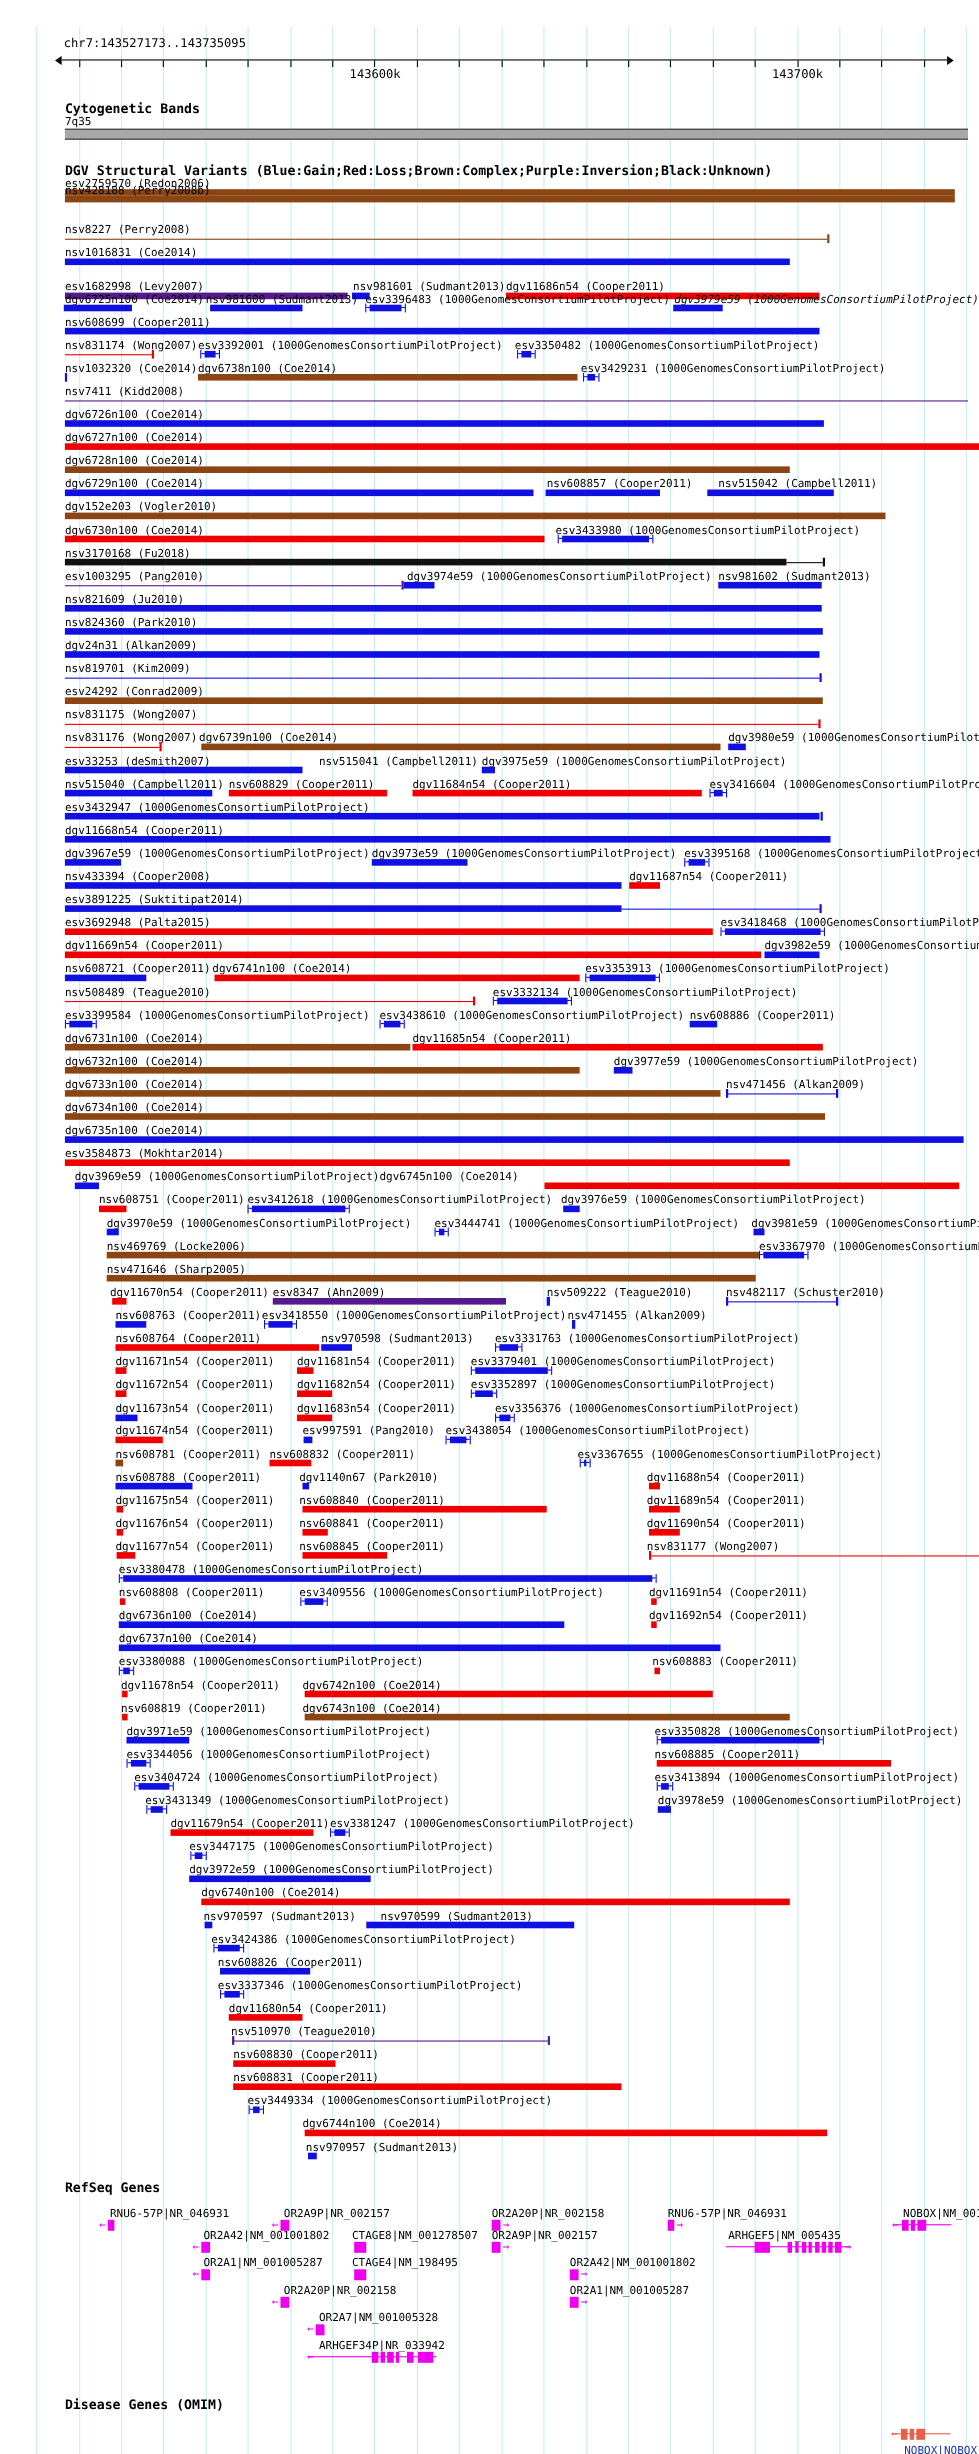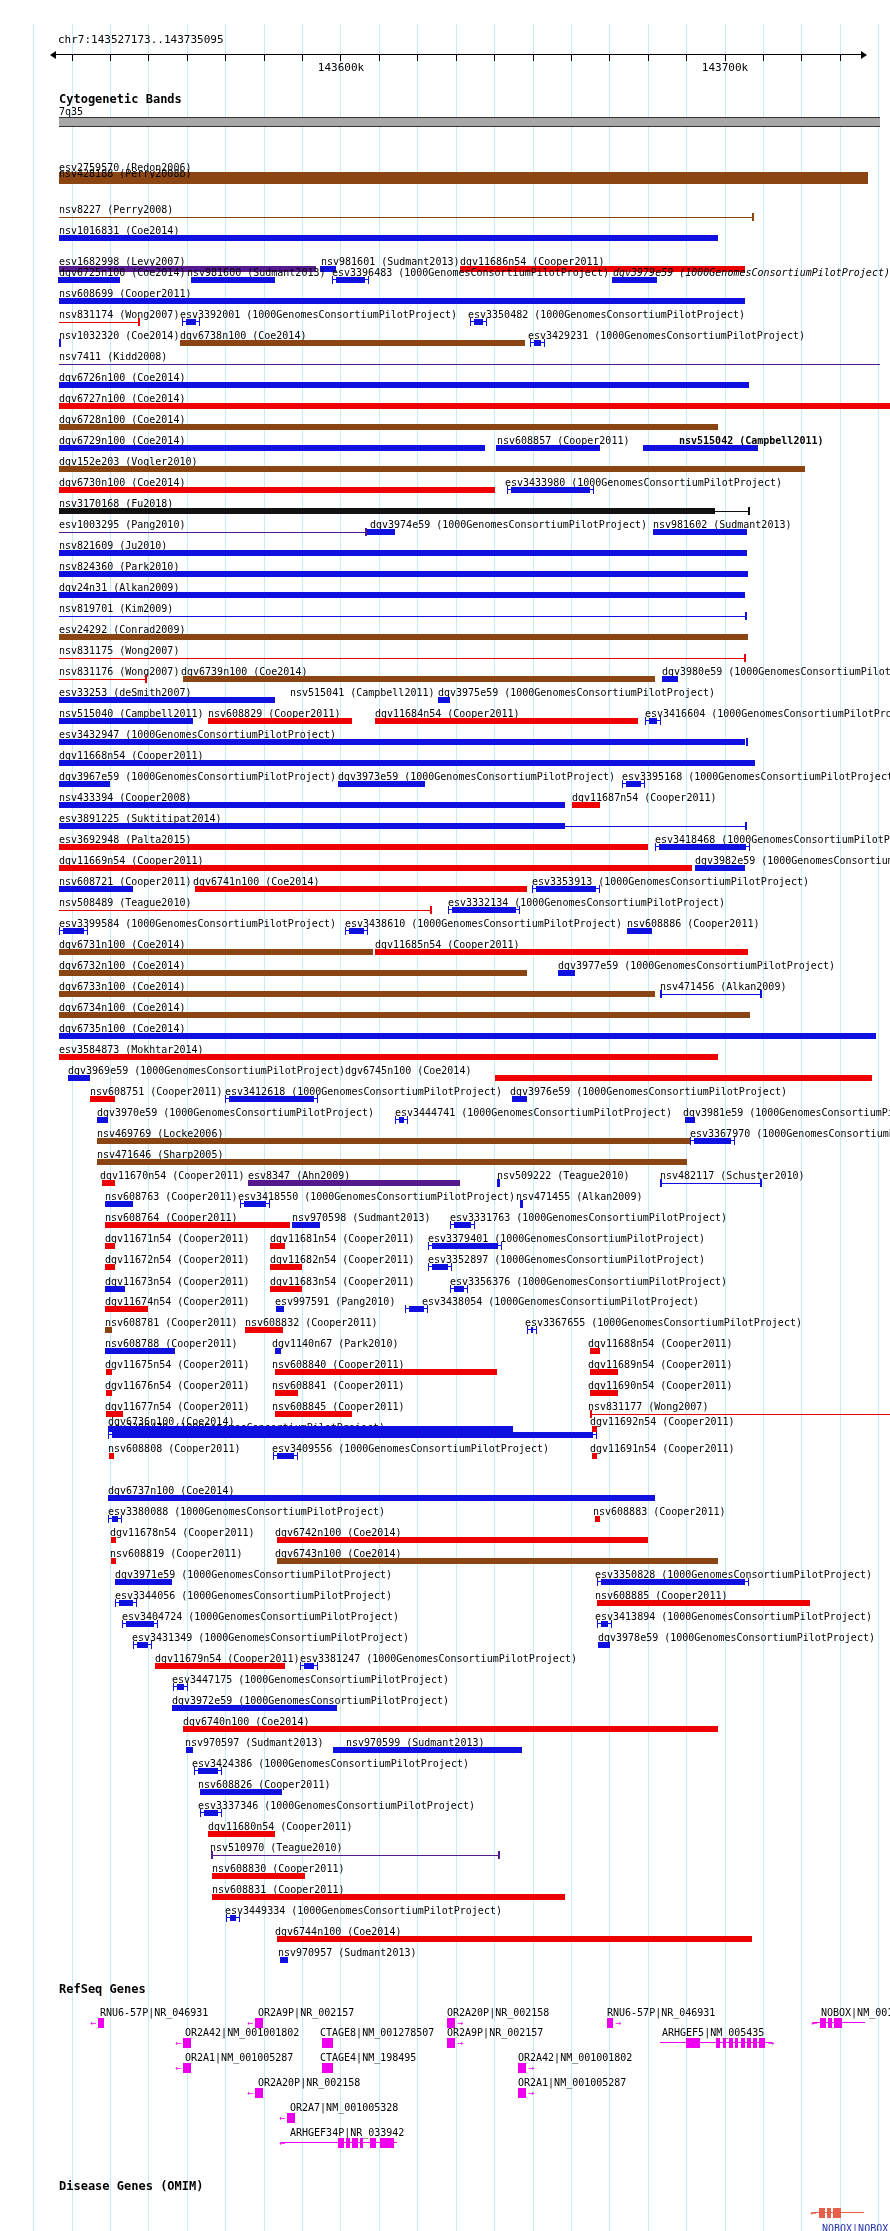--- a/index.html
+++ b/index.html
@@ -89,20 +89,21 @@
     <div id="ruler-labels">
         <div class="ticklabel t11" style="left: 311px; top: 38px;">143600k</div>
         <div class="ticklabel t11" style="left: 695px; top: 38px;">143700k</div>
       </div>
   </div>
 
   <div class="bold12 abs" style="left:59px;top:69px">Cytogenetic Bands</div>
   <div class="t10 abs" style="left:59px;top:82px">7q35</div>
   <div class="abs" style="left:59px;top:93px;width:821px;height:10px;box-sizing:border-box;background:#a8a8a8;border-top:1px solid #333;border-bottom:1px solid #333"></div>
 
+  <div class="bold12 abs" style="left:59px;top:125px">DGV Structural Variants (Blue:Gain;Red:Loss;Brown:Complex;Purple:Inversion;Black:Unknown)</div>
   <div id="dgv-rows">
       <div class="vrow" style="top: 138px; text-align: right;">
         <div class="vlabel t10" style="left: 59px;">esv2759570 (Redon2006)</div>
         <div class="bar-thick" style="left: 59px; width: 809px; background: rgb(139, 69, 19);"></div>
       </div>
       <div class="vrow" style="top: 144px; text-decoration: underline;">
         <div class="vlabel t10" style="left: 59px;">nsv428188 (Perry2008b)</div>
         <div class="bar-thick" style="left: 59px; width: 809px; background: rgb(139, 69, 19);"></div>
       </div>
       <div class="vrow" style="top: 180px;">
@@ -177,21 +178,21 @@
         <div class="vlabel t10" style="left: 59px;">dgv6727n100 (Coe2014)</div>
         <div class="bar-thick" style="left: 59px; width: 831px; background: rgb(238, 0, 0);"></div>
       </div>
       <div class="vrow" style="top: 390px;">
         <div class="vlabel t10" style="left: 59px;">dgv6728n100 (Coe2014)</div>
         <div class="bar-thick" style="left: 59px; width: 659px; background: rgb(139, 69, 19);"></div>
       </div>
       <div class="vrow" style="top: 411px;">
         <div class="vlabel t10" style="left: 59px;">dgv6729n100 (Coe2014)</div>
         <div class="vlabel t10" style="left: 497px;">nsv608857 (Cooper2011)</div>
-        <div class="vlabel t10" style="left: 679px; font-weight: bold;">nsv515042 (Campbell2011)</div>
+        <div class="vlabel t10" style="left: 653px;">nsv515042 (Campbell2011)</div>
         <div class="bar-thick" style="left: 59px; width: 426px; background: rgb(16, 16, 224);"></div>
         <div class="bar-thick" style="left: 496px; width: 104px; background: rgb(16, 16, 224);"></div>
         <div class="bar-thick" style="left: 643px; width: 115px; background: rgb(16, 16, 224);"></div>
       </div>
       <div class="vrow" style="top: 432px;">
         <div class="vlabel t10" style="left: 59px;">dgv152e203 (Vogler2010)</div>
         <div class="bar-thick" style="left: 59px; width: 746px; background: rgb(139, 69, 19);"></div>
       </div>
       <div class="vrow" style="top: 453px;">
         <div class="vlabel t10" style="left: 59px;">dgv6730n100 (Coe2014)</div>
@@ -490,21 +491,21 @@
         <div class="bar-thick" style="left: 105px; width: 20px; background: rgb(16, 16, 224);"></div>
         <div class="bar-thick" style="left: 270px; width: 32px; background: rgb(238, 0, 0);"></div>
         <div class="wsk" style="left: 450px; width: 18px; border-left: 1px solid rgb(16, 16, 224); border-right: 1px solid rgb(16, 16, 224);">
           <div class="wl" style="background: rgb(16, 16, 224);"></div>
           <div class="wb" style="background: rgb(16, 16, 224);"></div>
         </div>
       </div>
       <div class="vrow" style="top: 1272px; text-align: right;">
         <div class="vlabel t10" style="left: 105px;">dgv11674n54 (Cooper2011)</div>
         <div class="vlabel t10" style="left: 275px;">esv997591 (Pang2010)</div>
-        <div class="vlabel t10" style="left: 422px;">esv3438054 (1000GenomesConsortiumPilotProject)</div>
+        <div class="vlabel t10" style="left: 405px;">esv3438054 (1000GenomesConsortiumPilotProject)</div>
         <div class="bar-thick" style="left: 105px; width: 43px; background: rgb(238, 0, 0);"></div>
         <div class="bar-thick" style="left: 276px; width: 8px; background: rgb(16, 16, 224);"></div>
         <div class="wsk" style="left: 405px; width: 23px; border-left: 1px solid rgb(16, 16, 224); border-right: 1px solid rgb(16, 16, 224);">
           <div class="wl" style="background: rgb(16, 16, 224);"></div>
           <div class="wb" style="background: rgb(16, 16, 224);"></div>
         </div>
       </div>
       <div class="vrow" style="top: 1293px;">
         <div class="vlabel t10" style="left: 105px;">nsv608781 (Cooper2011)</div>
         <div class="vlabel t10" style="left: 245px;">nsv608832 (Cooper2011)</div>
@@ -560,21 +561,21 @@
         <div class="vlabel t10" style="left: 108px;">nsv608808 (Cooper2011)</div>
         <div class="vlabel t10" style="left: 272px;">esv3409556 (1000GenomesConsortiumPilotProject)</div>
         <div class="vlabel t10" style="left: 590px;">dgv11691n54 (Cooper2011)</div>
         <div class="bar-thick" style="left: 109px; width: 5px; background: rgb(238, 0, 0);"></div>
         <div class="wsk" style="left: 273px; width: 25px; border-left: 1px solid rgb(16, 16, 224); border-right: 1px solid rgb(16, 16, 224);">
           <div class="wl" style="background: rgb(16, 16, 224);"></div>
           <div class="wb" style="background: rgb(16, 16, 224);"></div>
         </div>
         <div class="bar-thick" style="left: 592px; width: 5px; background: rgb(238, 0, 0);"></div>
       </div>
-      <div class="vrow" style="top: 1392px; text-decoration: underline;">
+      <div class="vrow" style="top: 1440px; text-decoration: underline;">
         <div class="vlabel t10" style="left: 108px;">dgv6736n100 (Coe2014)</div>
         <div class="vlabel t10" style="left: 590px;">dgv11692n54 (Cooper2011)</div>
         <div class="bar-thick" style="left: 108px; width: 405px; background: rgb(16, 16, 224);"></div>
         <div class="bar-thick" style="left: 592px; width: 5px; background: rgb(238, 0, 0);"></div>
       </div>
       <div class="vrow" style="top: 1461px;">
         <div class="vlabel t10" style="left: 108px;">dgv6737n100 (Coe2014)</div>
         <div class="bar-thick" style="left: 108px; width: 547px; background: rgb(16, 16, 224);"></div>
       </div>
       <div class="vrow" style="top: 1482px;">

